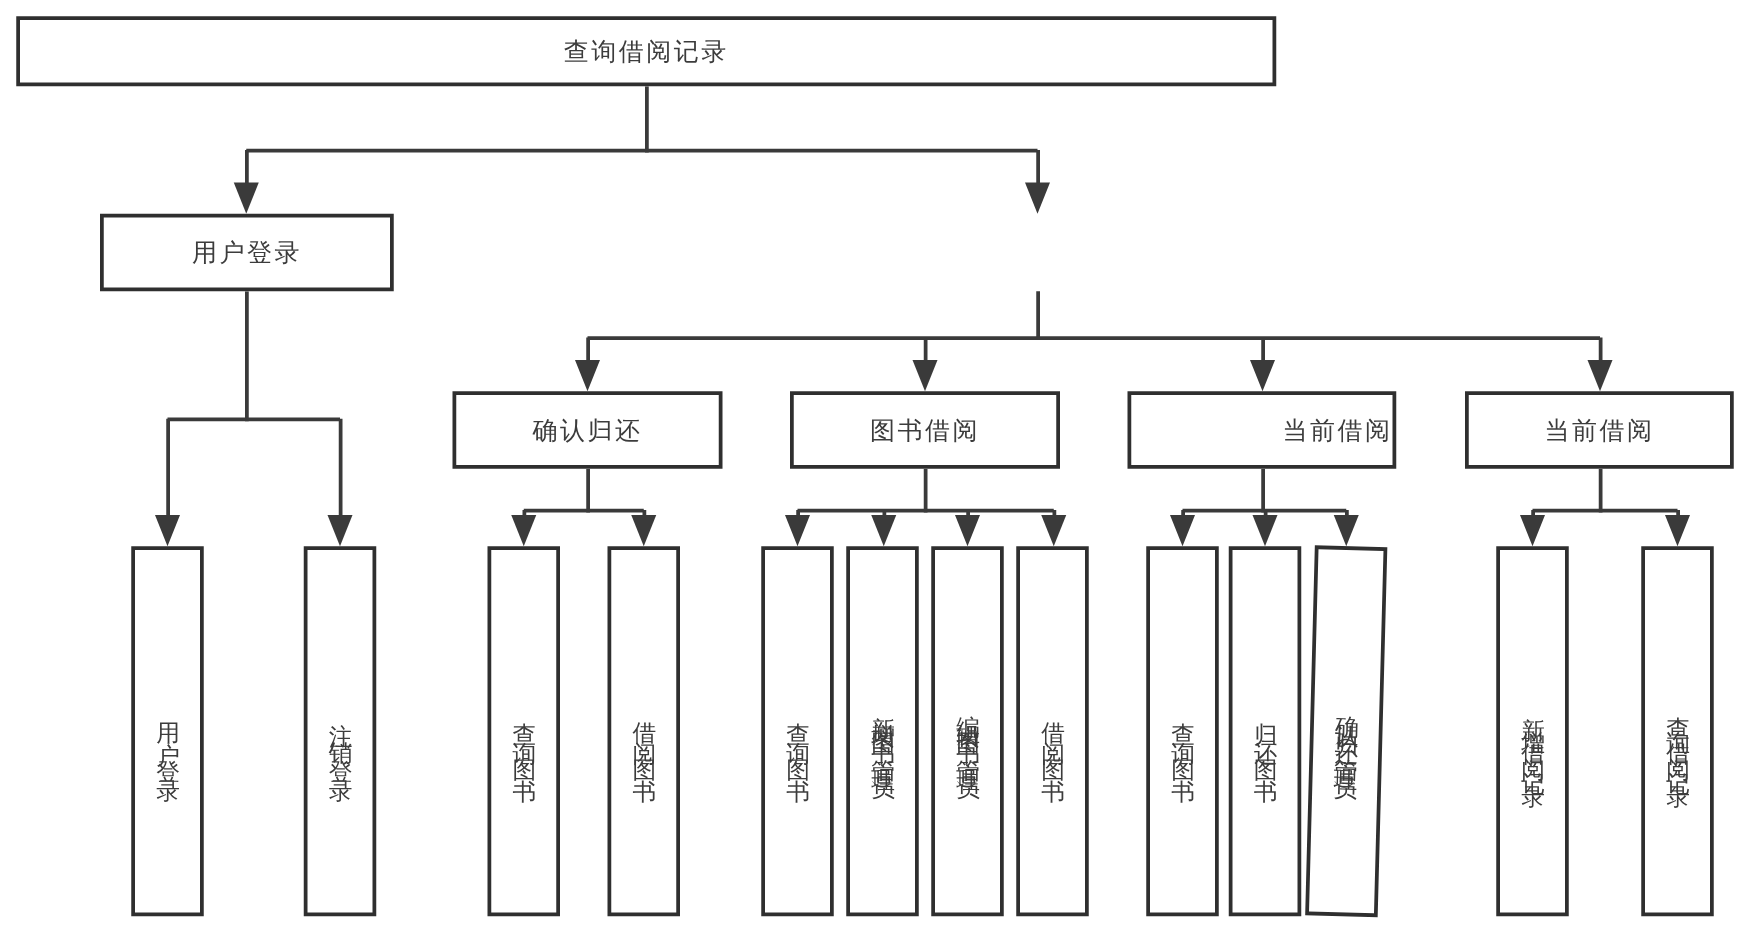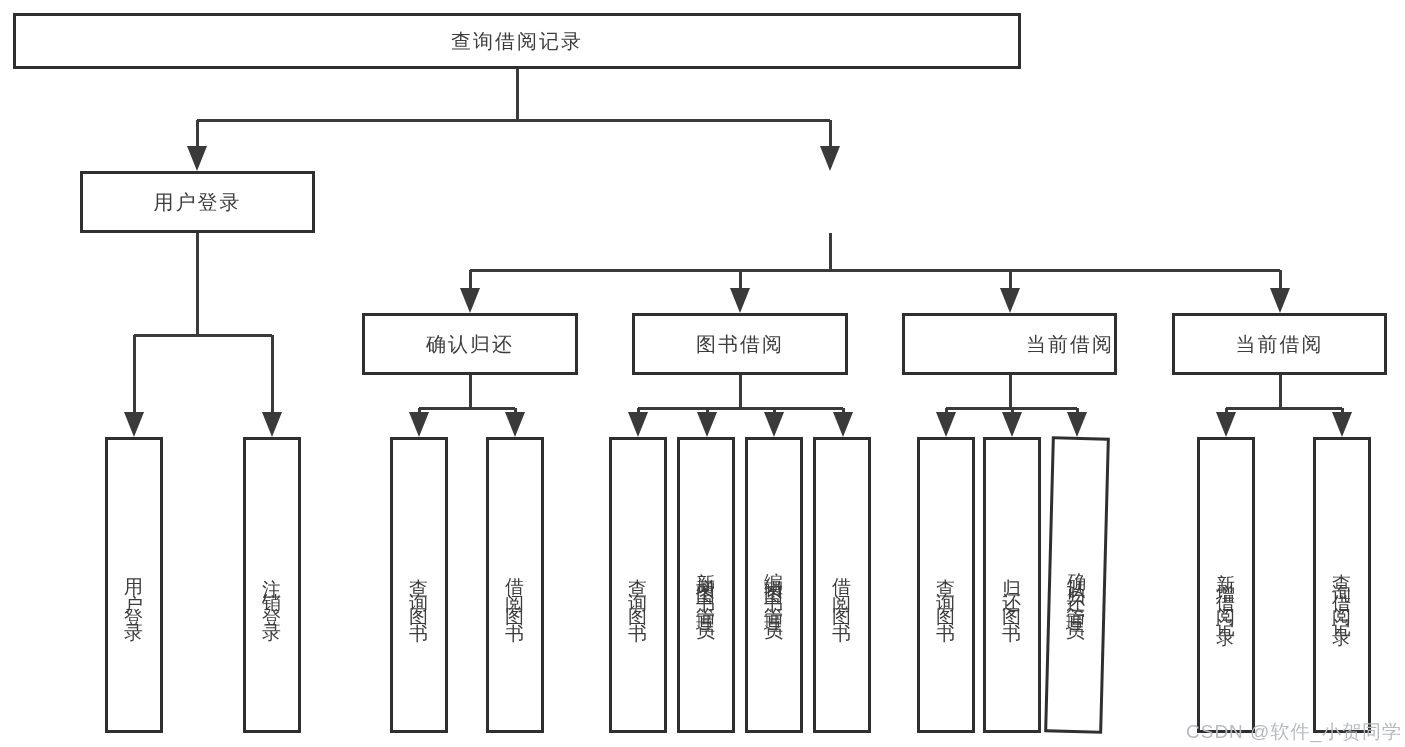--- a/index.html
+++ b/index.html
@@ -138,21 +138,20 @@
     <span class="vlabel" style="letter-spacing: 7px; margin-bottom: -7px;">确认归还（管理员）</span>
   </div>
 
   <div class="box vbox" id="v12">
     <span class="vlabel" style="letter-spacing: 11px; margin-bottom: -11px;">新增借阅记录</span>
   </div>
   <div class="box vbox" id="v13">
     <span class="vlabel" style="letter-spacing: 11px; margin-bottom: -11px;">查询借阅记录</span>
   </div>
 
-  <div class="watermark">CSDN @软件_小贺同学</div>
 <div class="vline" style="left: 516px; top: 69px; height: 53px;"></div>
     <div class="vline" style="left: 196px; top: 120px; height: 28px;"></div>
     <div class="vline" style="left: 829px; top: 120px; height: 28px;"></div>
     <div class="vline" style="left: 196px; top: 233px; height: 104px;"></div>
     <div class="vline" style="left: 133px; top: 335px; height: 79px;"></div>
     <div class="vline" style="left: 271px; top: 335px; height: 79px;"></div>
     <div class="vline" style="left: 829px; top: 233px; height: 39px;"></div>
     <div class="vline" style="left: 469px; top: 270px; height: 20px;"></div>
     <div class="vline" style="left: 739px; top: 270px; height: 20px;"></div>
     <div class="vline" style="left: 1009px; top: 270px; height: 20px;"></div>

